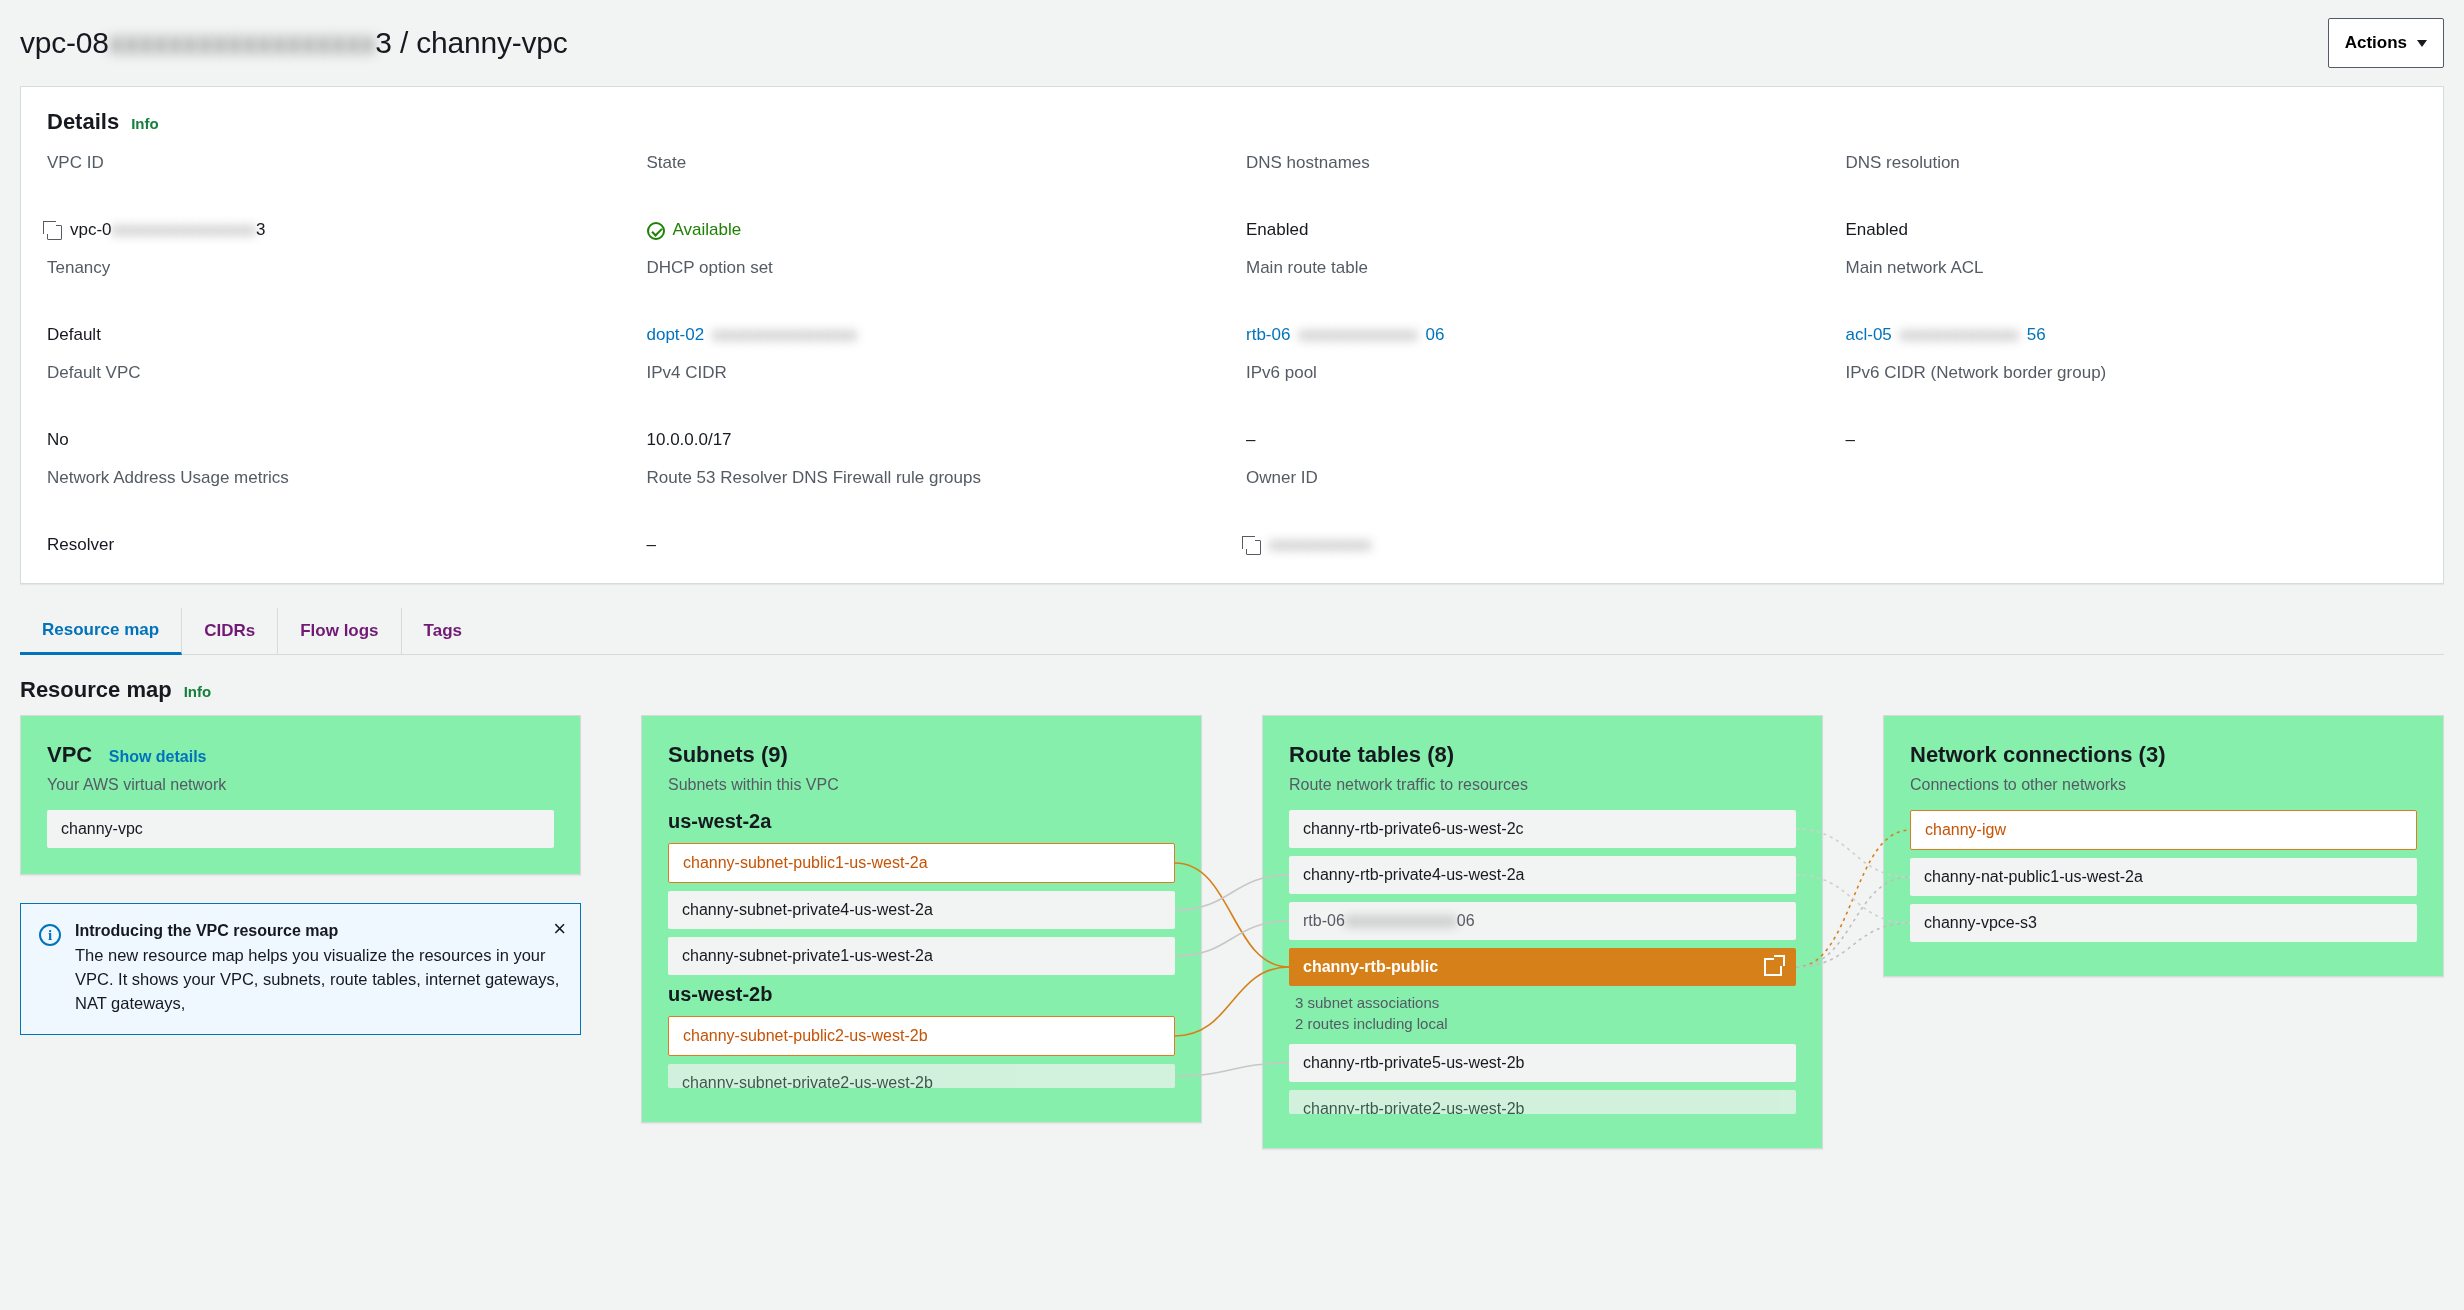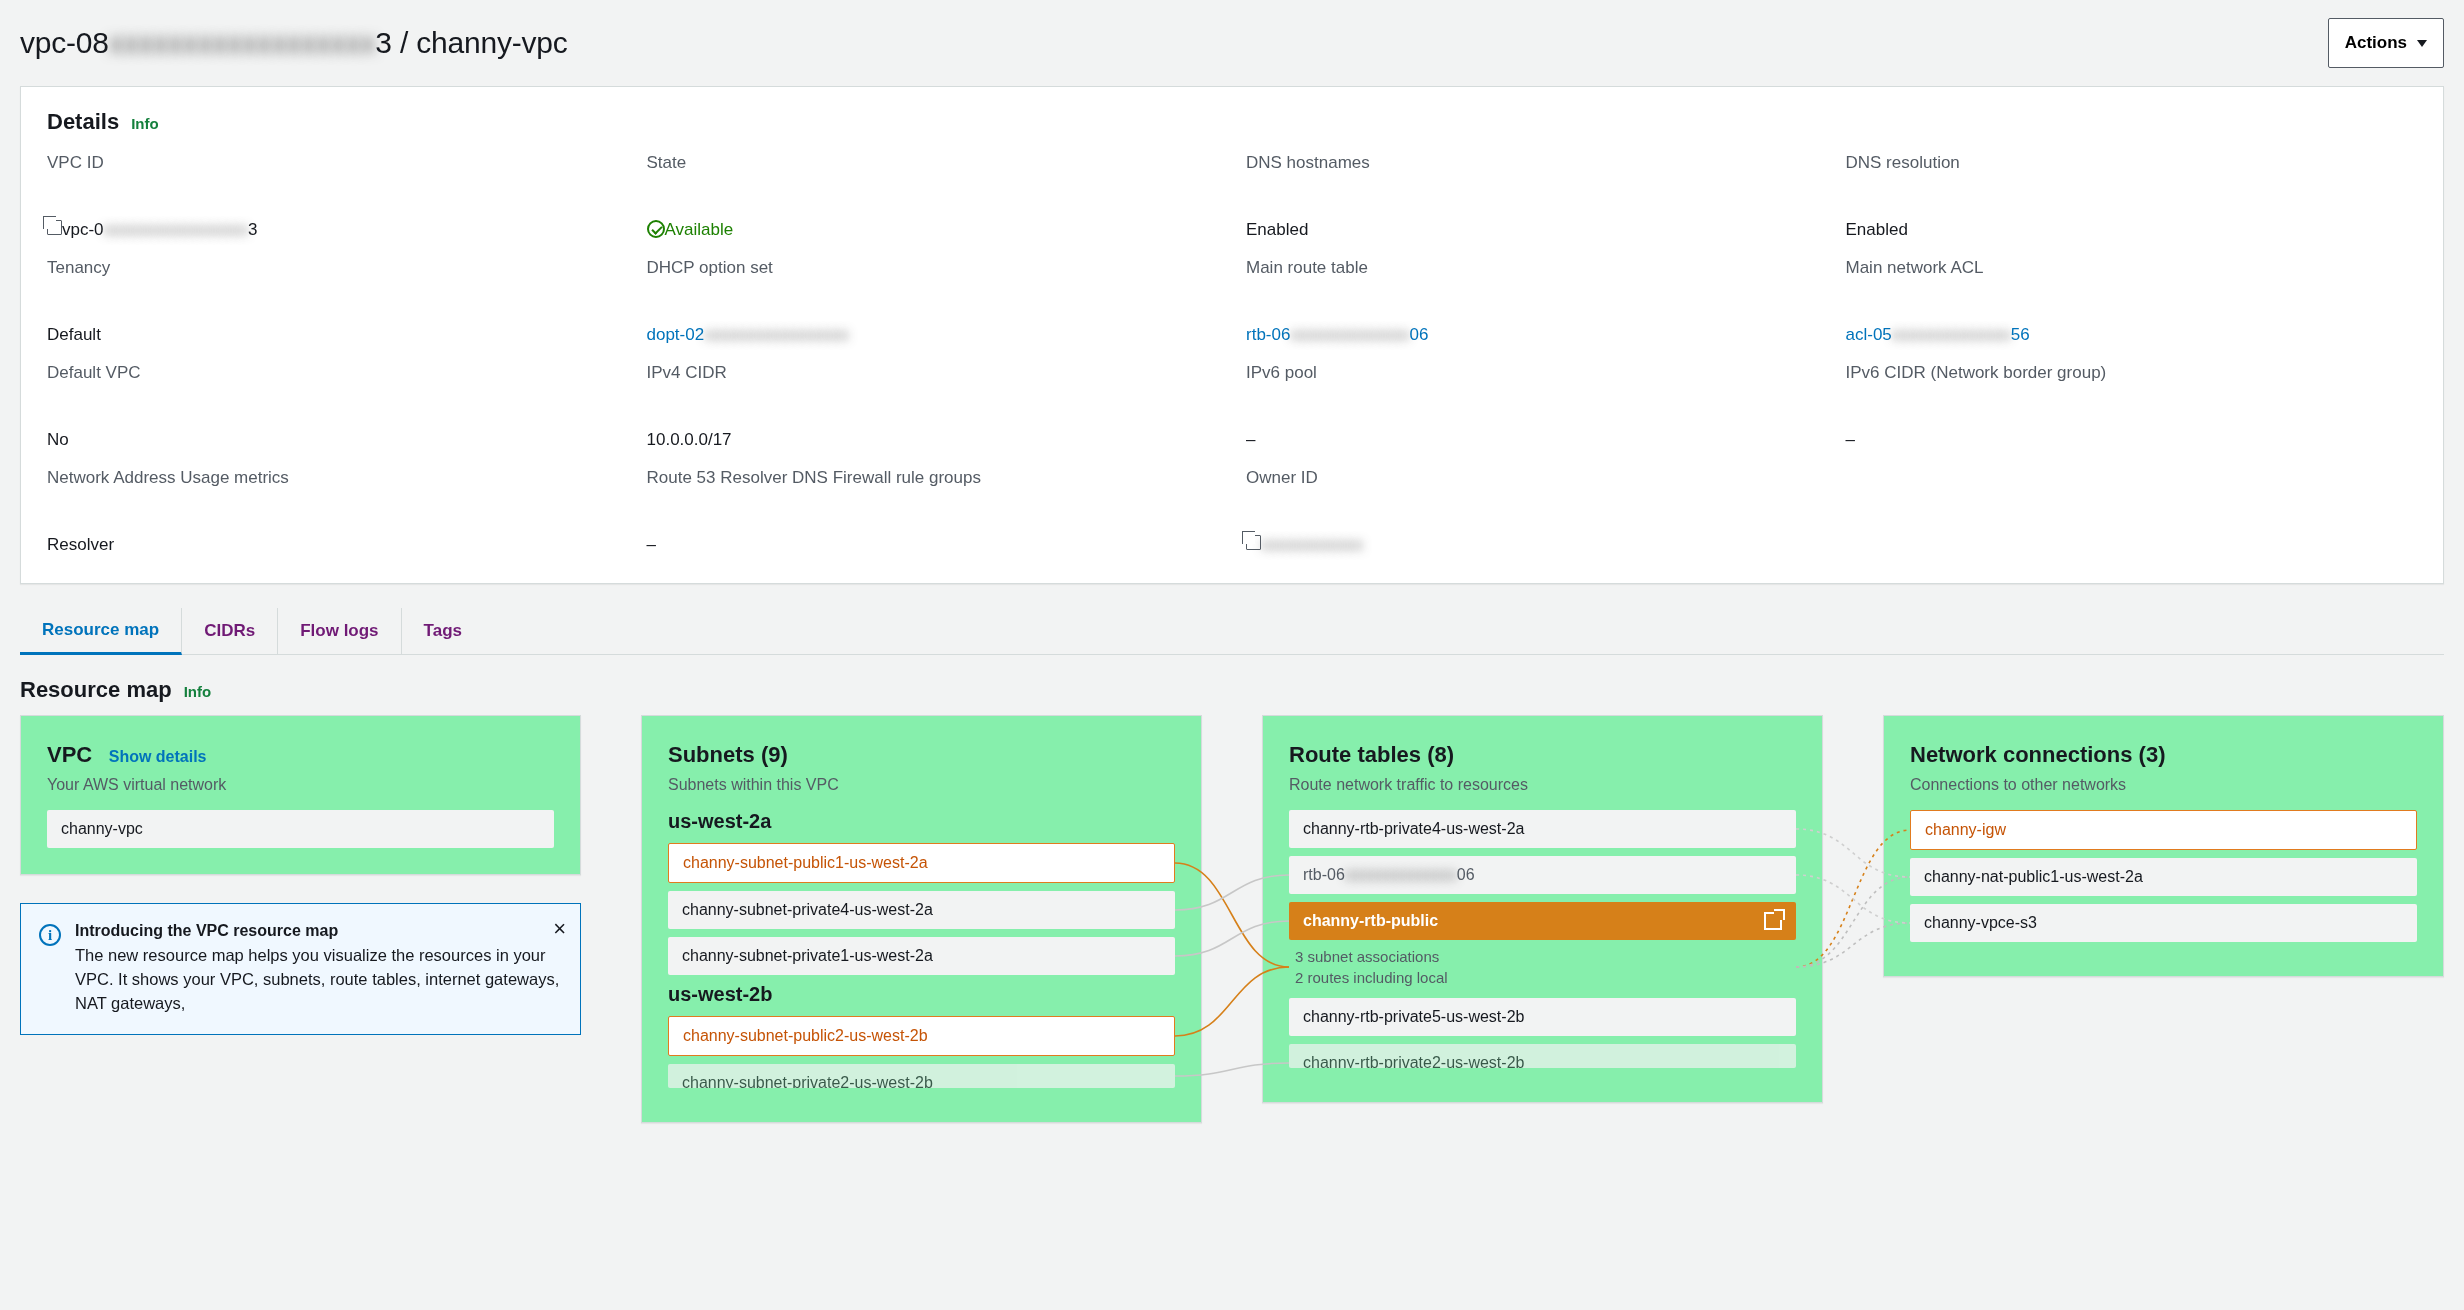--- a/index.html
+++ b/index.html
@@ -77,22 +77,22 @@
   .detail-label {
     font-size: 17px;
     color: #545b64;
     margin-bottom: 4px;
   }
   .detail-value {
     font-size: 17px;
     color: #16191f;
     font-weight: 400;
     display: flex;
-    align-items: flex-start;
-    gap: 0;
+    align-items: flex-end;
+    gap: 8px;
     margin-top: 47px;
   }
   .detail-value.link { color: #0073bb; font-weight: 400; }
   .copy-icon {
     width: 15px; height: 15px; flex: 0 0 15px;
     border: 1.5px solid #545b64;
     position: relative;
     border-radius: 1px;
     cursor: pointer;
   }
@@ -402,20 +402,21 @@
           <div class="zone-label">us-west-2b</div>
           <div class="chip outline-orange"><span>channy-subnet-public2-us-west-2b</span></div>
           <div class="chip chip-half"><span>channy-subnet-private2-us-west-2b</span></div>
         </div>
     </div>
 
     <div class="card">
       <h3>Route tables (8)</h3>
       <div class="sub">Route network traffic to resources</div>
       <div id="rtb-body">
+          <div class="chip"><span>channy-rtb-private6-us-west-2c</span></div>
           <div class="chip"><span>channy-rtb-private4-us-west-2a</span></div>
           <div class="chip faded"><span>rtb-06</span><span class="blur-s">xxxxxxxxxxxxxx</span><span>06</span></div>
           <div class="chip solid-orange">
             <span>channy-rtb-public</span>
             <span class="ext-icon"></span>
           </div>
           <div class="meta-under">3 subnet associations<br>2 routes including local</div>
           <div class="chip"><span>channy-rtb-private5-us-west-2b</span></div>
           <div class="chip chip-half"><span>channy-rtb-private2-us-west-2b</span></div>
         </div>

